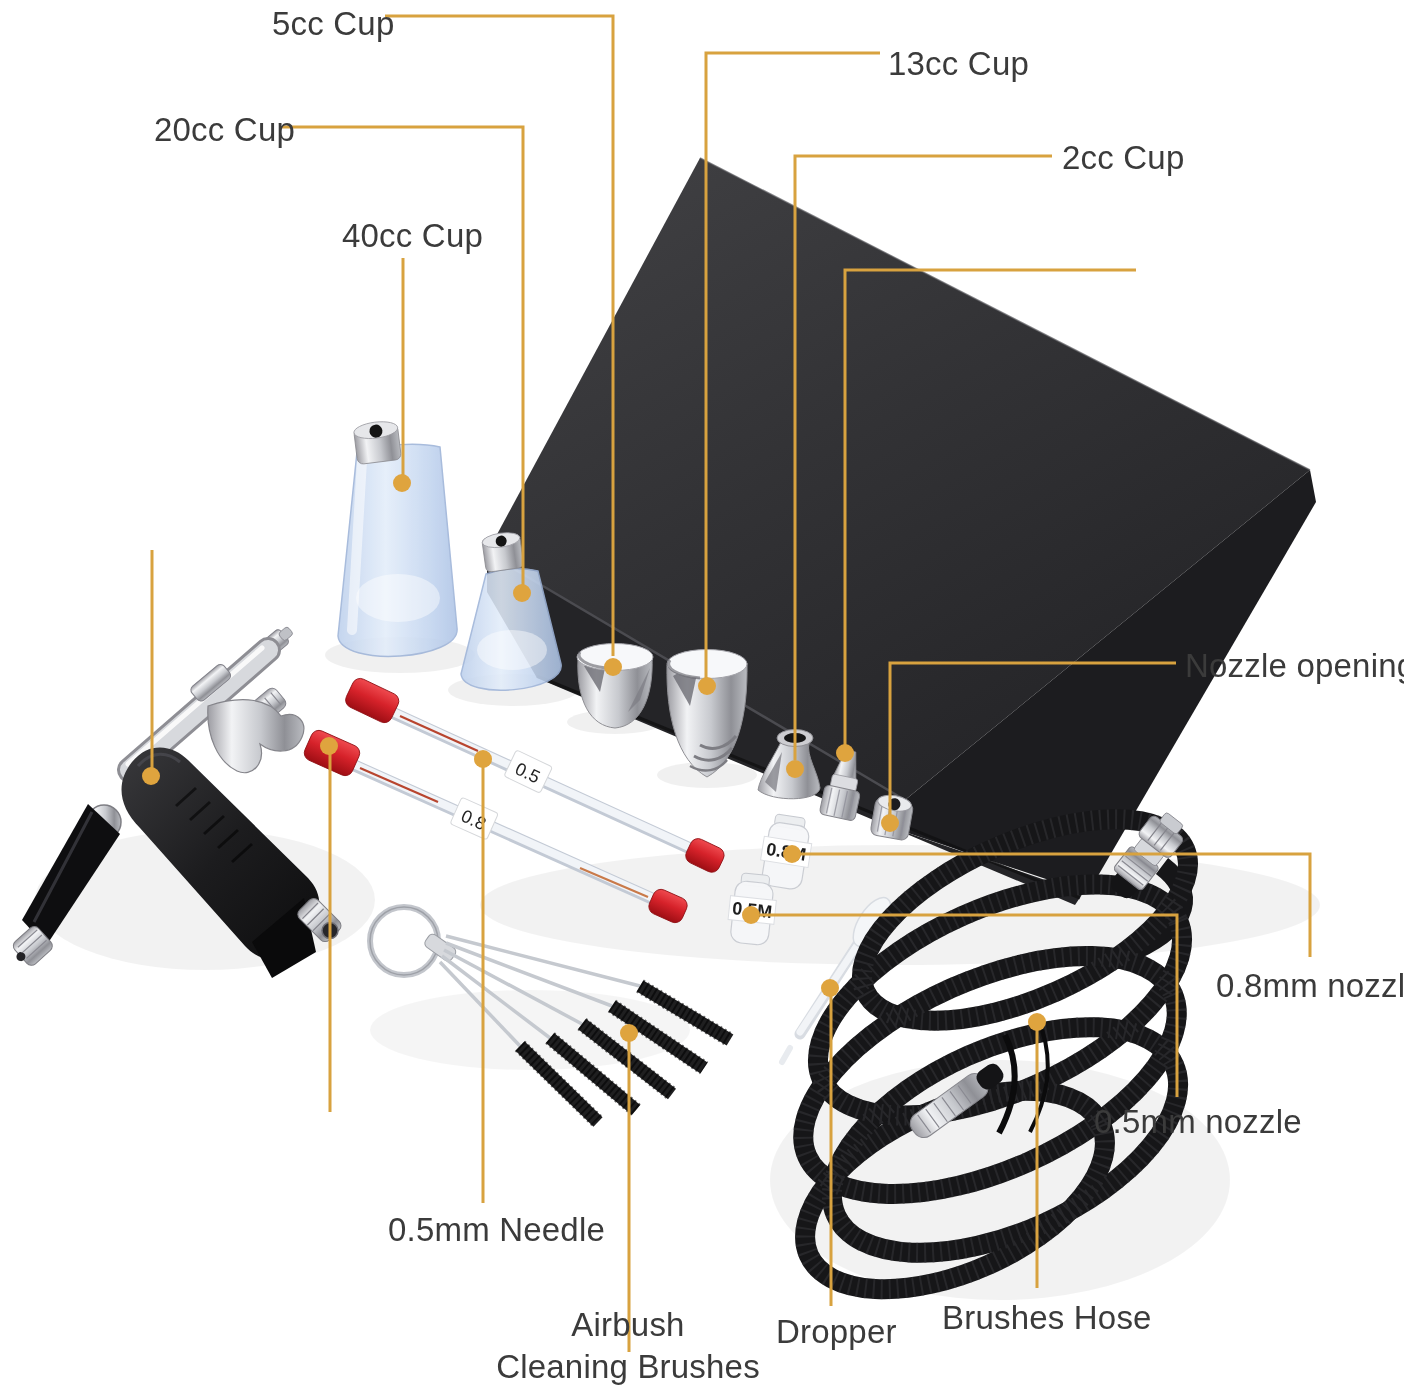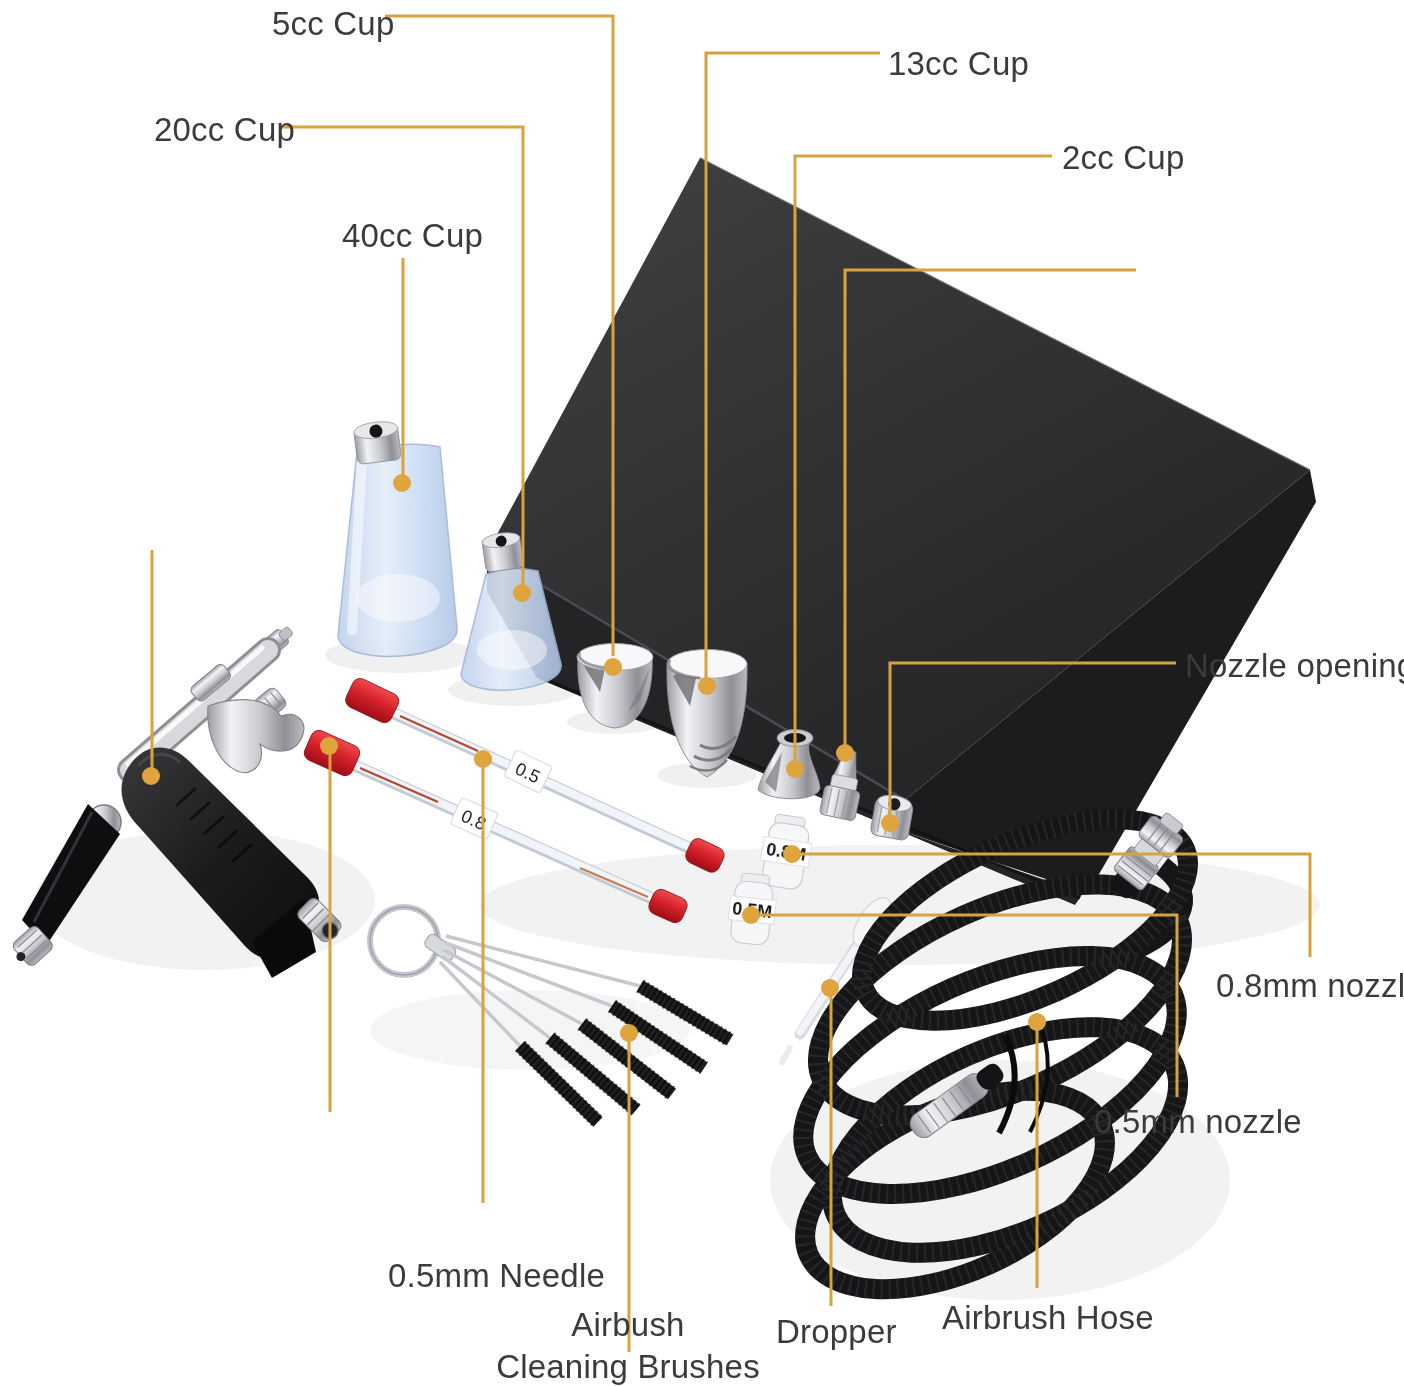--- a/index.html
+++ b/index.html
@@ -347,21 +347,21 @@
 </svg>
 
 <div class="lbl" style="left:272px;top:4px">5cc Cup</div>
 <div class="lbl" style="left:888px;top:44px">13cc Cup</div>
 <div class="lbl" style="left:154px;top:110px">20cc Cup</div>
 <div class="lbl" style="left:1062px;top:138px">2cc Cup</div>
 <div class="lbl" style="left:342px;top:216px">40cc Cup</div>
 <div class="lbl" style="left:1185px;top:646px">Nozzle opening</div>
 <div class="lbl" style="left:1216px;top:966px">0.8mm nozzle</div>
 <div class="lbl" style="left:1094px;top:1102px">0.5mm nozzle</div>
-<div class="lbl" style="left:388px;top:1256px">0.5mm Needle</div>
+<div class="lbl" style="left:388px;top:1210px">0.5mm Needle</div>
 <div class="lbl center" style="left:448px;top:1304px;width:360px">
   <span>Airbush</span><br>
   <span>Cleaning Brushes</span>
 </div>
 <div class="lbl" style="left:776px;top:1312px">Dropper</div>
-<div class="lbl" style="left:942px;top:1298px">Airbrush Hose</div>
+<div class="lbl" style="left:942px;top:1298px">Brushes Hose</div>
 
 </div>
 
 </body></html>

